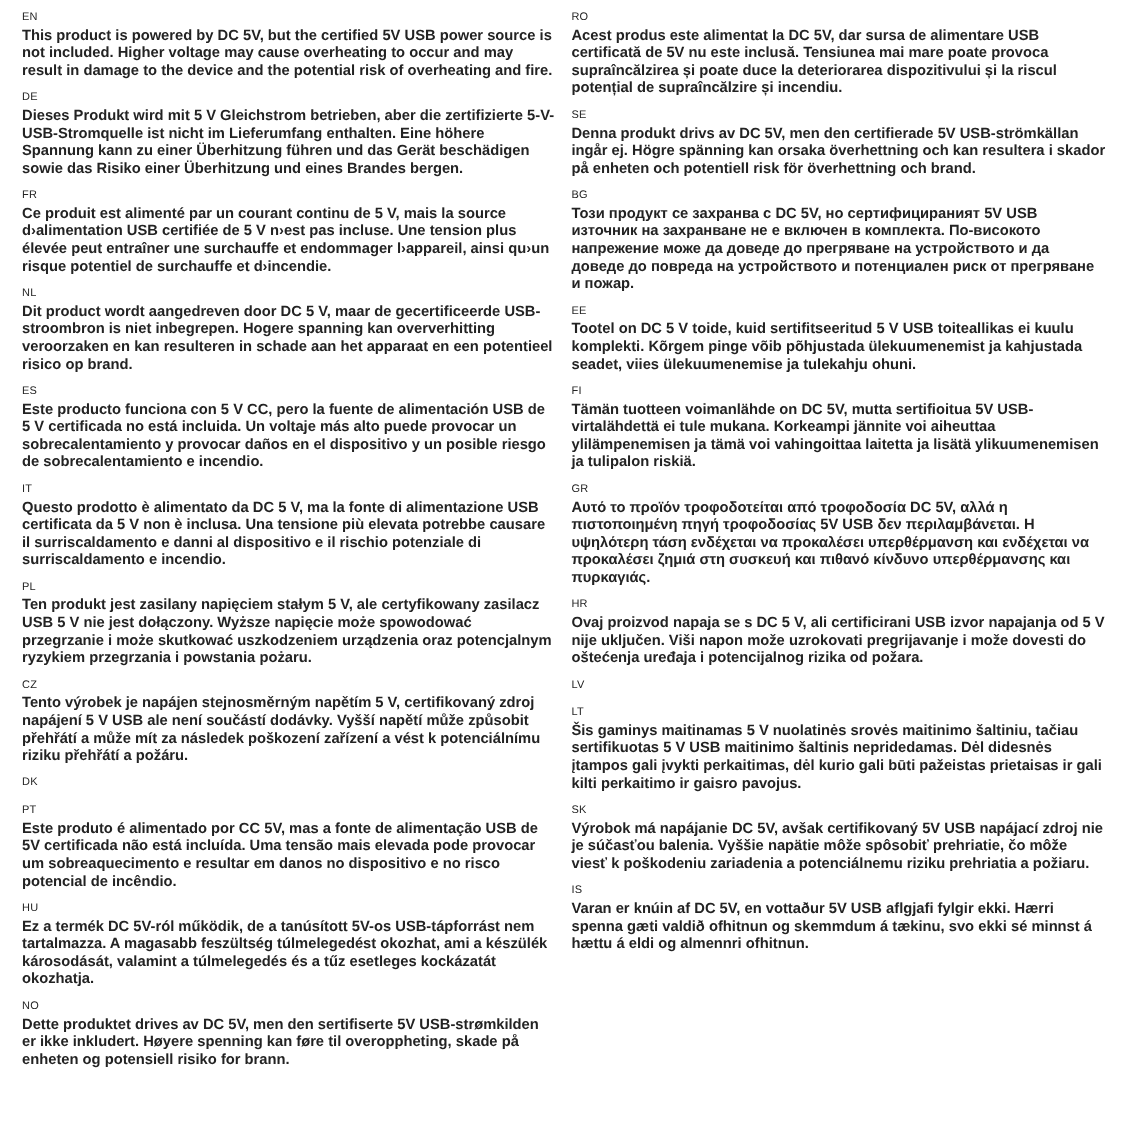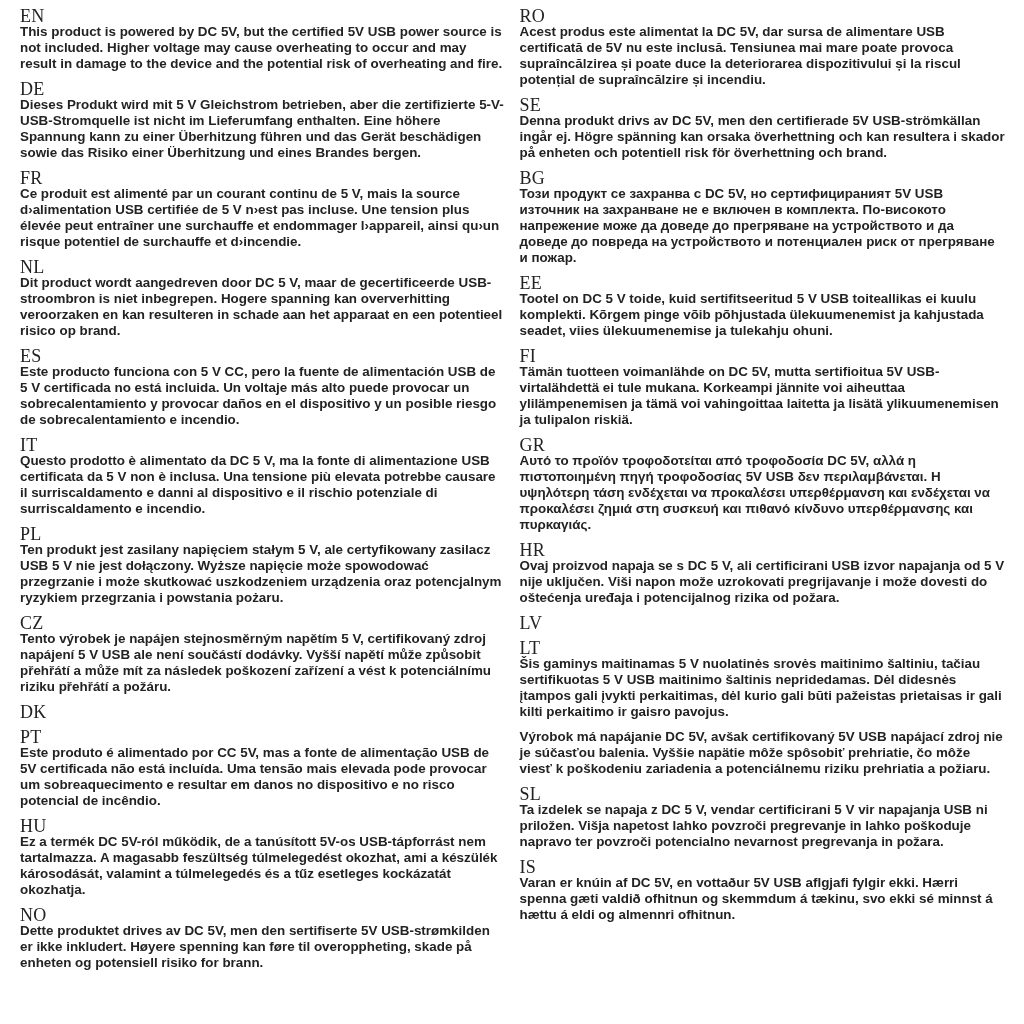--- a/index.html
+++ b/index.html
@@ -23,25 +23,24 @@
     align-content: start;
   }
   .col {
     display: flex;
     flex-direction: column;
   }
   .entry {
     margin-bottom: 9px;
   }
   .lang {
-    font-size: 18px;
+    font-size: 10px;
     line-height: 16px;
     font-weight: 400;
     letter-spacing: 0.2px;
-    font-family: Liberation Serif, serif;
   }
   .text {
     font-size: 13.4px;
     line-height: 16px;
     font-weight: 700;
   }
 </style>
 </head>
 <body>
 
@@ -127,25 +126,22 @@
       <p class="text">Ovaj proizvod napaja se s DC 5 V, ali certificirani USB izvor napajanja od 5 V nije uključen. Viši napon može uzrokovati pregrijavanje i može dovesti do oštećenja uređaja i potencijalnog rizika od požara.</p>
     </section>
     <section class="entry">
       <div class="lang">LV</div>
     </section>
     <section class="entry">
       <div class="lang">LT</div>
       <p class="text">Šis gaminys maitinamas 5 V nuolatinės srovės maitinimo šaltiniu, tačiau sertifikuotas 5 V USB maitinimo šaltinis nepridedamas. Dėl didesnės įtampos gali įvykti perkaitimas, dėl kurio gali būti pažeistas prietaisas ir gali kilti perkaitimo ir gaisro pavojus.</p>
     </section>
     <section class="entry">
+      <div class="lang">SK</div>
       <p class="text">Výrobok má napájanie DC 5V, avšak certifikovaný 5V USB napájací zdroj nie je súčasťou balenia. Vyššie napätie môže spôsobiť prehriatie, čo môže viesť k poškodeniu zariadenia a potenciálnemu riziku prehriatia a požiaru.</p>
-    </section>
-    <section class="entry">
-      <div class="lang">SL</div>
-      <p class="text">Ta izdelek se napaja z DC 5 V, vendar certificirani 5 V vir napajanja USB ni priložen. Višja napetost lahko povzroči pregrevanje in lahko poškoduje napravo ter povzroči potencialno nevarnost pregrevanja in požara.</p>
     </section>
     <section class="entry">
       <div class="lang">IS</div>
       <p class="text">Varan er knúin af DC 5V, en vottaður 5V USB aflgjafi fylgir ekki. Hærri spenna gæti valdið ofhitnun og skemmdum á tækinu, svo ekki sé minnst á hættu á eldi og almennri ofhitnun.</p>
     </section>
   </div>
 
 </div>
 
 </body></html>

